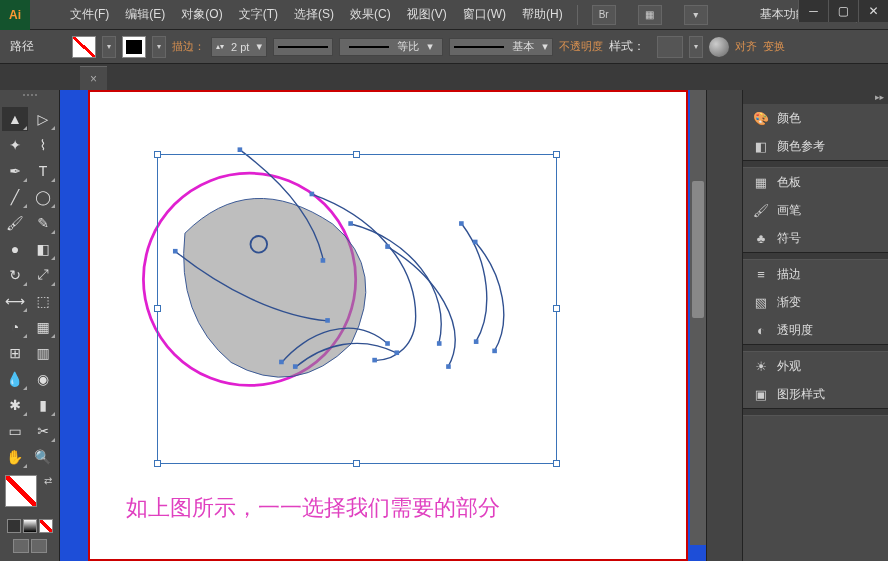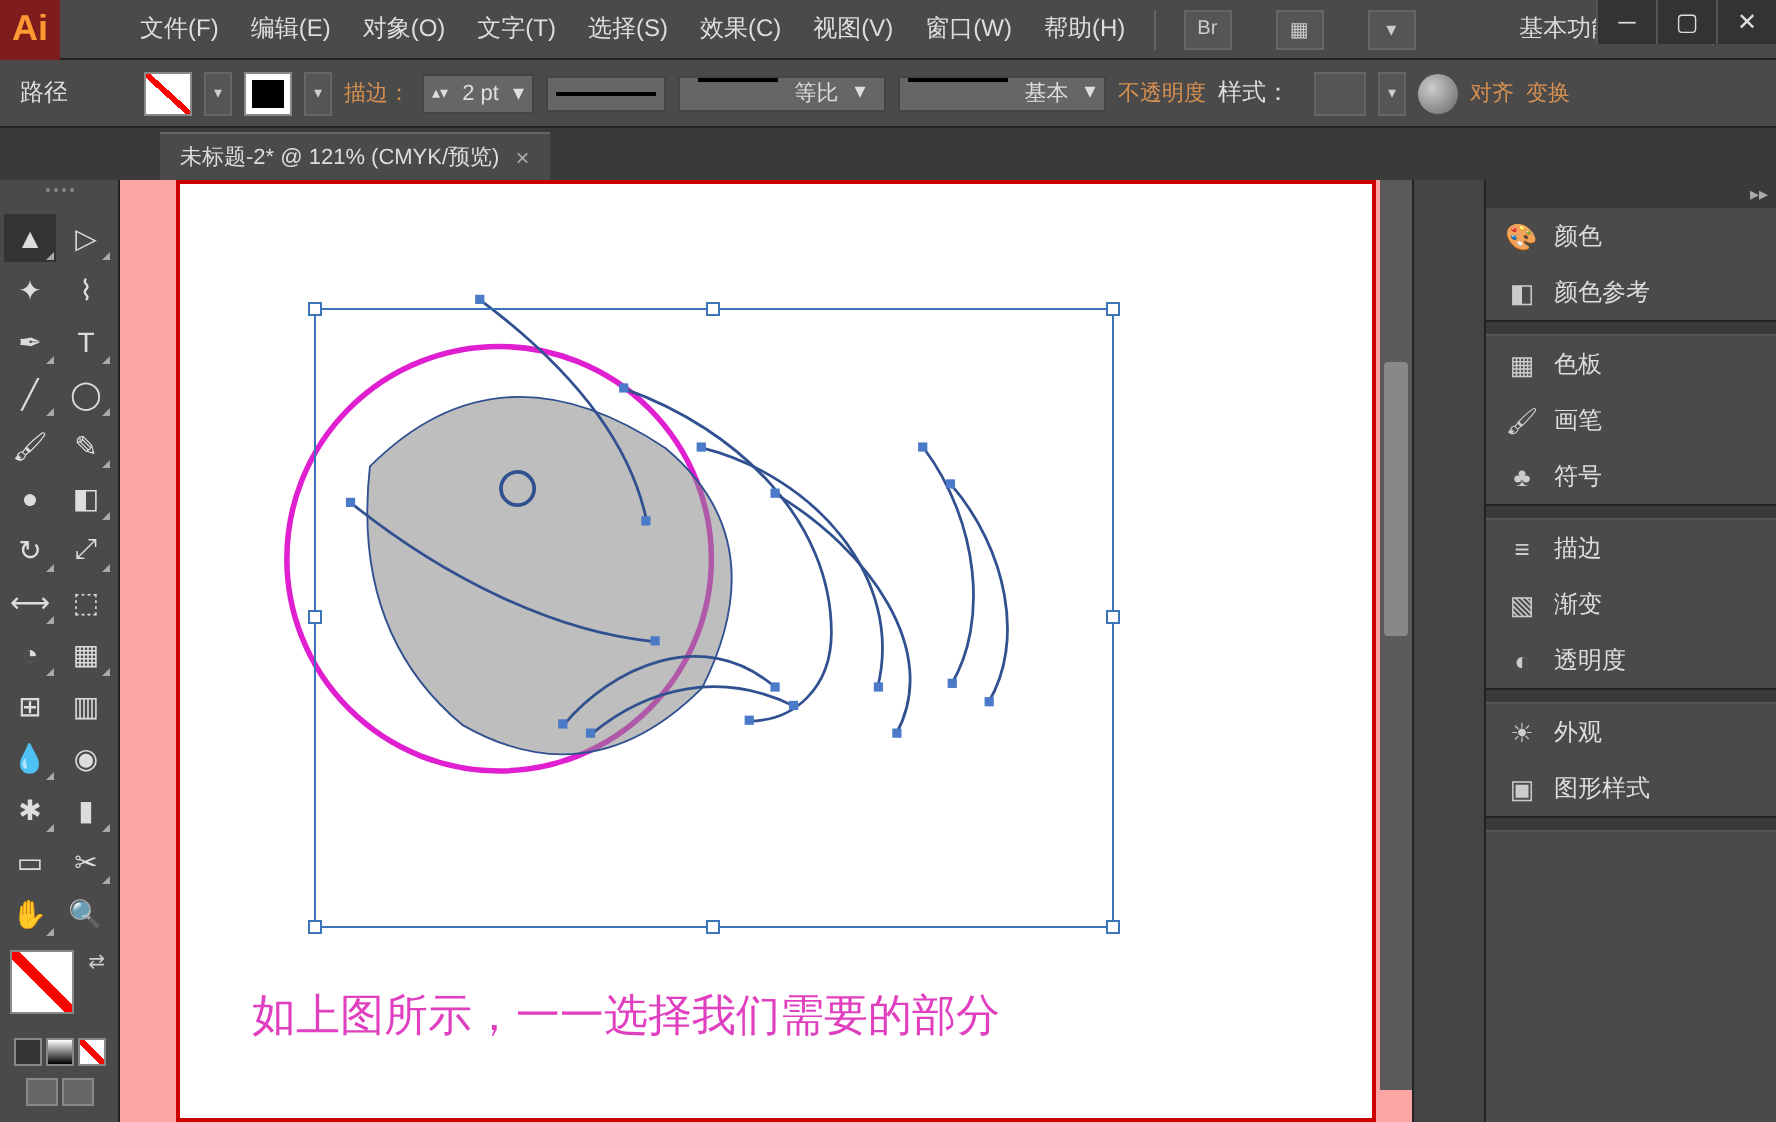--- a/index.html
+++ b/index.html
@@ -1,20 +1,20 @@
 <!DOCTYPE html>
 <html><head>
 <meta charset="utf-8">
 <style>
 * { margin: 0; padding: 0; box-sizing: border-box; font-family: "Microsoft YaHei", sans-serif; }
 body { width: 888px; height: 561px; background: #333; overflow: hidden; position: relative; }
 
 
 .titlebar { height: 30px; background: #4a4a4a; display: flex; align-items: center; border-bottom: 1px solid #222; }
-.app-icon { width: 30px; height: 30px; background: #7f1d1d; display: flex; align-items: center; justify-content: center; color: #ff9933; font-weight: bold; font-size: 18px; }
+.app-icon { width: 30px; height: 30px; background: #14532d; display: flex; align-items: center; justify-content: center; color: #ff9933; font-weight: bold; font-size: 12px; }
 .menu { display: flex; height: 100%; padding-left: 32px; }
 .menu-item { padding: 0 8px; color: #ddd; font-size: 12px; display: flex; align-items: center; cursor: pointer; }
 .menu-sep { width: 1px; height: 20px; background: #666; margin: 0 6px; align-self: center; }
 .menu-right { margin-left: 8px; display: flex; align-items: center; gap: 22px; }
 .menu-btn { width: 24px; height: 20px; background: #555; border: 1px solid #666; display: flex; align-items: center; justify-content: center; color: #ccc; font-size: 10px; cursor: pointer; }
 .menu-search { width: 22px; height: 20px; display: flex; align-items: center; justify-content: center; color: #ccc; cursor: pointer; }
 .workspace-label { color: #ddd; font-size: 12px; margin-left: 30px; cursor: pointer; }
 .win-controls { position: absolute; right: 0; top: 0; display: flex; }
 .win-btn { width: 30px; height: 22px; background: #333; color: #ddd; display: flex; align-items: center; justify-content: center; font-size: 12px; cursor: pointer; border-left: 1px solid #555; }
 
@@ -22,21 +22,21 @@
 .controlbar { height: 34px; background: #4a4a4a; display: flex; align-items: center; padding: 0 10px; border-bottom: 1px solid #222; gap: 6px; }
 .ctrl-label { color: #ddd; font-size: 12px; margin-right: 6px; }
 .swatch { width: 24px; height: 22px; position: relative; border: 1px solid #888; }
 .swatch-none { background: linear-gradient(to top right, transparent 45%, red 45%, red 55%, transparent 55%), #fff; }
 .swatch-black { background: #000; box-shadow: inset 0 0 0 3px #fff; }
 .ctrl-dropdown { width: 14px; height: 22px; background: #555; border: 1px solid #666; color: #ccc; font-size: 8px; display: flex; align-items: center; justify-content: center; cursor: pointer; }
 .ctrl-text { color: #d89050; font-size: 11px; }
 .pt-input { width: 56px; height: 20px; background: #666; border: 1px solid #444; color: #ddd; font-size: 11px; padding: 0 4px; display: flex; align-items: center; justify-content: space-between; }
 .stroke-preview { width: 60px; height: 18px; background: #666; border: 1px solid #444; display: flex; align-items: center; padding: 0 4px; }
 .stroke-line { flex: 1; height: 2px; background: #000; }
-.stroke-prev2 { width: 104px; height: 18px; background: #666; border: 1px solid #444; display: flex; justify-content: center; gap: 8px; color: #ddd; font-size: 11px; }
+.stroke-prev2 { width: 104px; height: 18px; background: #666; border: 1px solid #444; display: flex; align-items: center; justify-content: center; gap: 8px; color: #ddd; font-size: 11px; }
 .style-swatch { width: 26px; height: 22px; background: #555; border: 1px solid #666; cursor: pointer; }
 .globe { width: 20px; height: 20px; border-radius: 50%; background: radial-gradient(circle at 35% 35%, #ccc, #666); cursor: pointer; }
 
 
 .tabbar { height: 26px; background: #3a3a3a; display: flex; align-items: flex-end; padding-left: 80px; }
 .doc-tab { height: 24px; background: #4a4a4a; color: #ddd; font-size: 11px; padding: 0 10px; display: flex; align-items: center; gap: 8px; border-top: 1px solid #666; }
 .tab-close { color: #aaa; cursor: pointer; font-size: 12px; }
 
 
 .main { position: absolute; top: 90px; left: 0; right: 0; bottom: 0; display: flex; }
@@ -56,21 +56,21 @@
 .swap-arrow { position: absolute; top: 0; right: 2px; color: #ccc; font-size: 10px; cursor: pointer; }
 .mini-swatches { display: flex; gap: 2px; margin: 2px auto; justify-content: center; }
 .mini-sw { width: 14px; height: 14px; border: 1px solid #888; cursor: pointer; }
 .mini-sw.a { background: #333; }
 .mini-sw.b { background: linear-gradient(#fff,#000); }
 .mini-sw.c { background: linear-gradient(to top right, transparent 40%, red 40%, red 60%, transparent 60%), #fff; }
 .screen-modes { display: flex; gap: 2px; margin: 4px auto; justify-content: center; }
 .mode-btn { width: 16px; height: 14px; background: #666; border: 1px solid #888; cursor: pointer; }
 
 
-.canvas-area { flex: 1; background: #fca5a5; position: relative; overflow: hidden; }
+.canvas-area { flex: 1; background: #1d4ed8; position: relative; overflow: hidden; }
 .artboard-wrap { position: absolute; left: 28px; top: 0; right: 18px; bottom: 0; background: #fff; border: 2px solid #c00; }
 .artboard { position: absolute; inset: 12px; background: #fff; }
 .scrollbar-v { position: absolute; right: 0; top: 0; bottom: 16px; width: 16px; background: #5a5a5a; }
 .scrollbar-v .thumb { position: absolute; top: 20%; left: 2px; right: 2px; height: 30%; background: #888; border-radius: 2px; }
 
 
 .selbox { position: absolute; left: 55px; top: 50px; width: 400px; height: 310px; border: 1px solid #3a73b8; }
 .handle { position: absolute; width: 7px; height: 7px; background: #fff; border: 1px solid #3a73b8; }
 .h-tl { top: -4px; left: -4px; } .h-tm { top: -4px; left: 50%; margin-left: -4px; } .h-tr { top: -4px; right: -4px; }
 .h-ml { top: 50%; left: -4px; margin-top: -4px; } .h-mr { top: 50%; right: -4px; margin-top: -4px; }
@@ -148,21 +148,20 @@
   <div class="ctrl-label">样式：</div>
   <div class="style-swatch"></div>
   <div class="ctrl-dropdown">▾</div>
   <div class="globe"></div>
   <div class="ctrl-text">对齐</div>
   <div class="ctrl-text">变换</div>
 </div>
 
 <div class="tabbar">
   <div class="doc-tab">
-    <span>未标题-2* @ 121% (CMYK/预览)</span>
     <span class="tab-close">×</span>
   </div>
 </div>
 
 <div class="main">
 
   <div class="toolbox">
     <div class="tool-grip">
         <span></span>
         <span></span>

